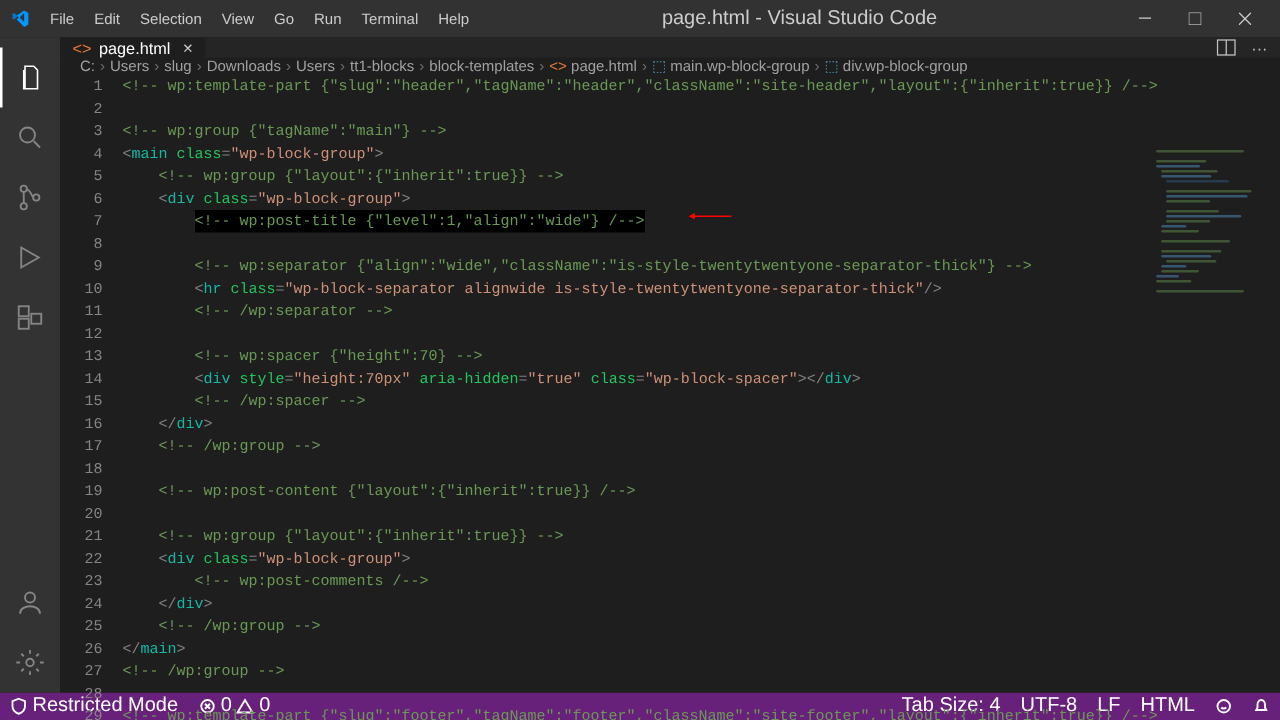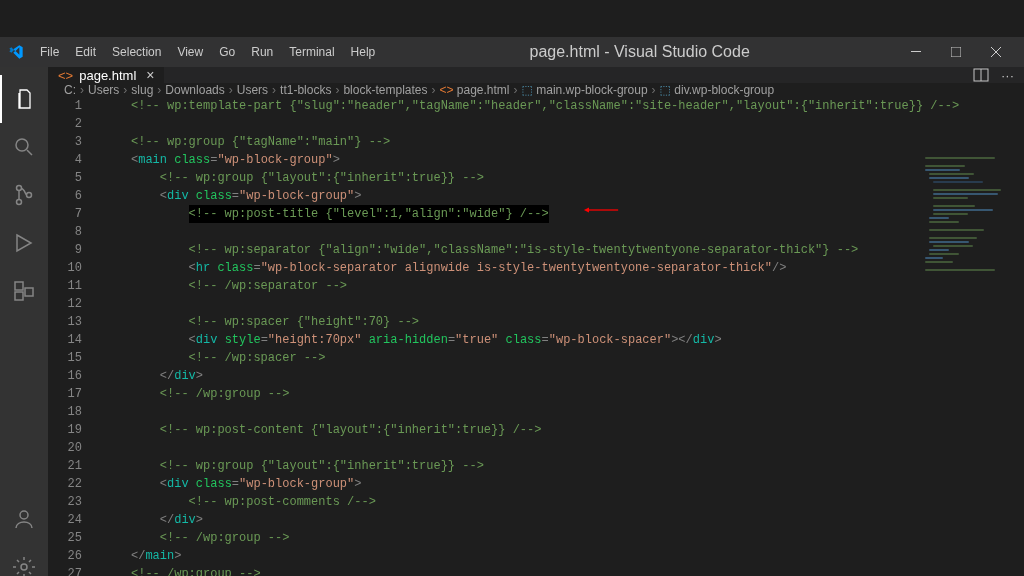--- a/index.html
+++ b/index.html
@@ -11,21 +11,20 @@
   overflow: hidden;
   width: 1024px;
   height: 576px;
 }
 .titlebar {
   height: 30px;
   background: #323233;
   display: flex;
   align-items: center;
   padding: 0 8px;
-  margin-top: 37px;
   -webkit-app-region: drag;
 }
 .titlebar .logo {
   width: 16px; height: 16px;
   margin-right: 8px;
 }
 .menubar { display: flex; gap: 0; }
 .menubar span {
   padding: 4px 8px;
   font-size: 12px;
@@ -125,21 +124,21 @@
   color: #858585;
   user-select: none;
 }
 .gutter div { height: 18px; }
 .code {
   flex: 1;
   color: #d4d4d4;
   white-space: pre;
   position: relative;
 }
-.code-line { height: 18px; position: relative; margin-left: 33px; }
+.code-line { height: 18px; position: relative; }
 .tok-comment { color: #6a9955; }
 .tok-tag { color: #14b8a6; }
 .tok-attr { color: #22c55e; }
 .tok-punct { color: #808080; }
 .tok-string { color: #ce9178; }
 .selected {
   background: #000000;
   display: inline-block;
 }
 .arrow {

